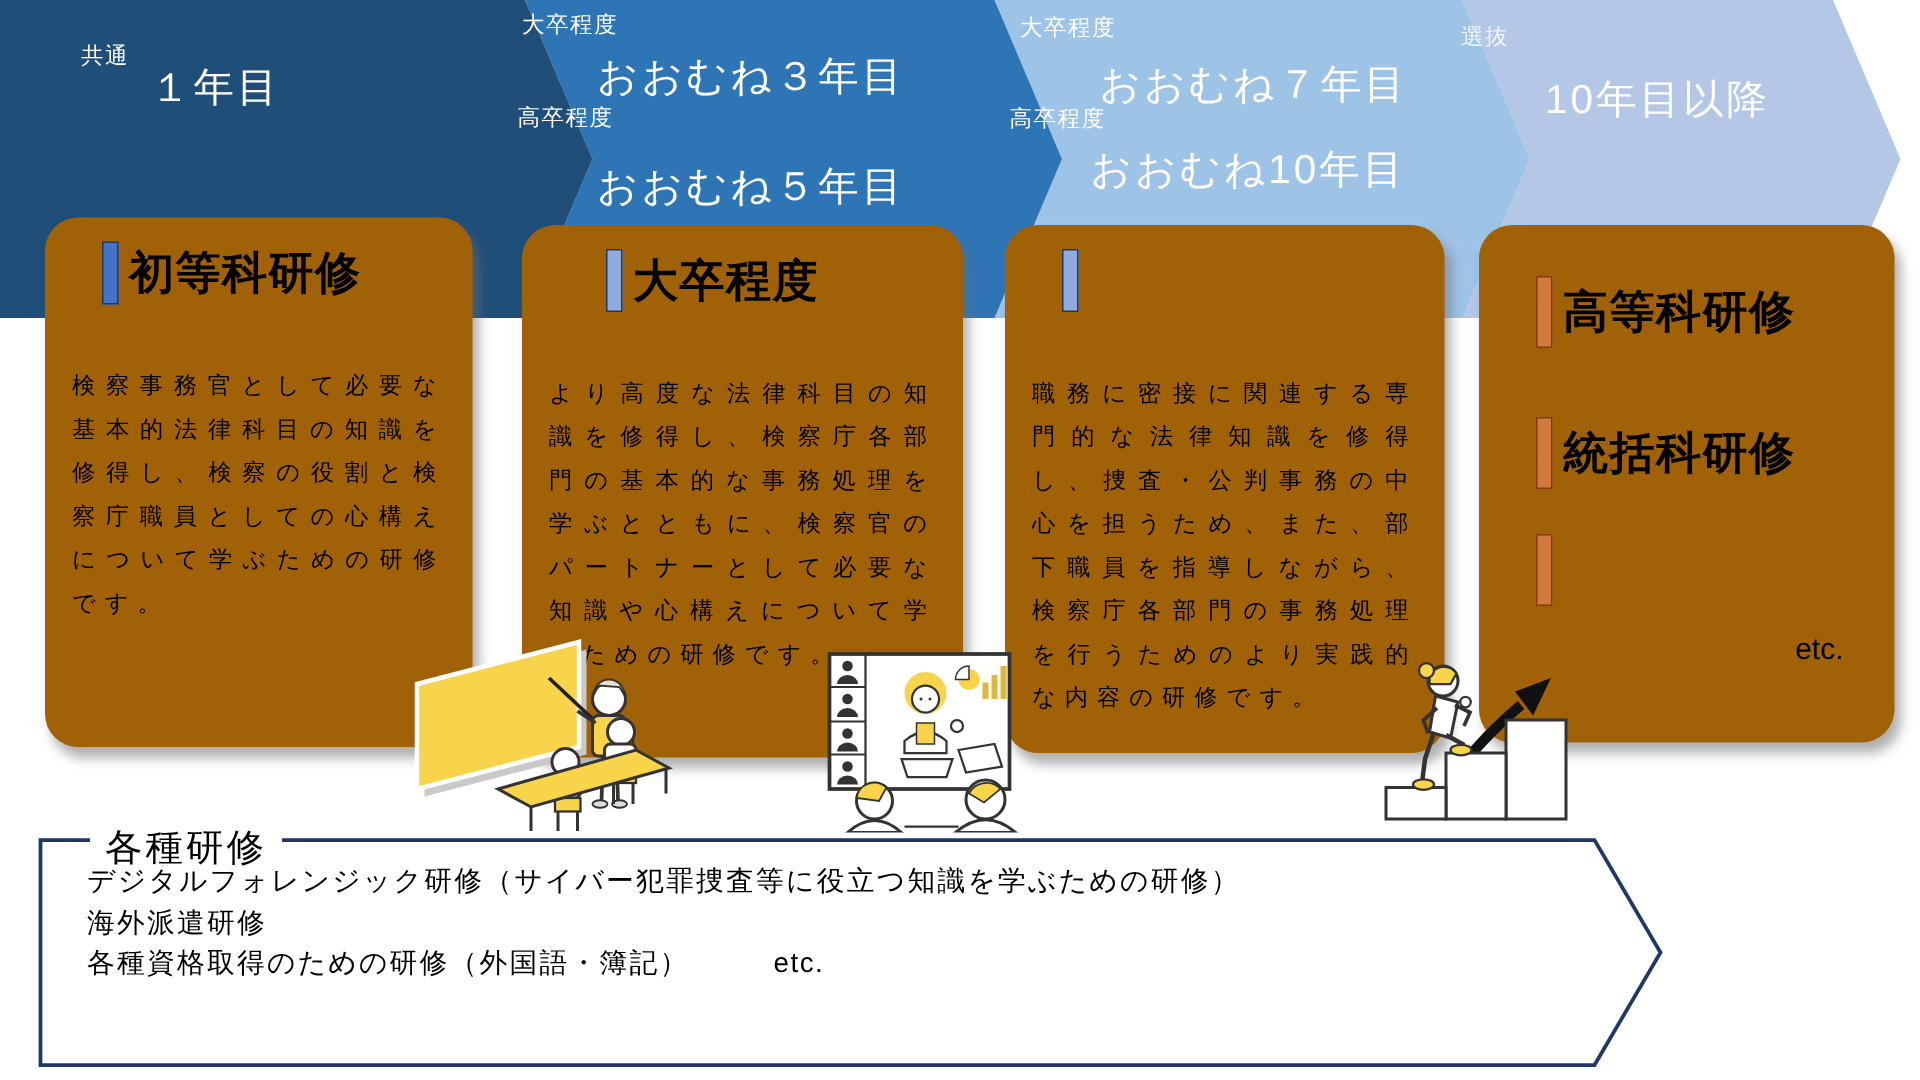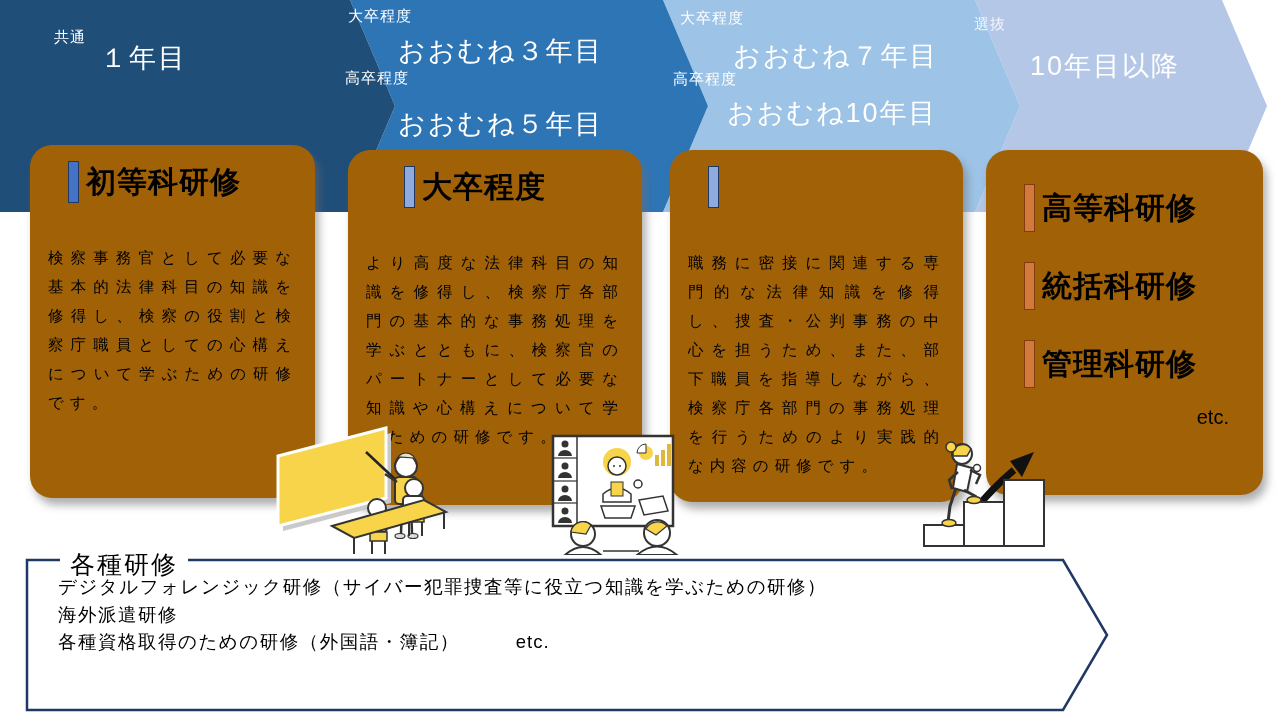--- a/index.html
+++ b/index.html
@@ -94,27 +94,26 @@
     </div>
     <div class="card-body">職務に密接に関連する専門的な法律知識を修得し、捜査・公判事務の中心を担うため、また、部下職員を指導しながら、検察庁各部門の事務処理を行うためのより実践的な内容の研修です。</div>
   </div>
 
   <div class="card" style="left:986px;top:150px;width:277px;height:345px;">
     <div class="card4-items">
       <div class="card-title-row indent-a">
         <div class="accent-bar bar-orange"></div>
         <div class="card-title">高等科研修</div>
       </div>
-      <div class="card-title-row indent-a" style="margin-top:0;align-items:center;">
+      <div class="card-title-row indent-a" style="margin-top:16px;align-items:center;">
         <div class="accent-bar bar-orange"></div>
         <div class="card-title">統括科研修</div>
       </div>
       <div class="card-title-row indent-a" style="margin-top:0;">
         <div class="accent-bar bar-orange"></div>
-        <div class="card-title">管理科研修</div>
       </div>
     </div>
     <div class="card4-etc">etc.</div>
   </div>
 
   <svg class="illus" style="left:276px;top:424px;" width="185" height="132" viewBox="0 0 185 132">
     <polygon points="7,37 115,9 115,79 7,107" fill="#c9c9c9"></polygon>
     <polygon points="2,32 110,4 110,74 2,102" fill="#F7D44A" stroke="#fff" stroke-width="3"></polygon>
     <line x1="122" y1="58" x2="90" y2="28" stroke="#222" stroke-width="2.5"></line>
 

